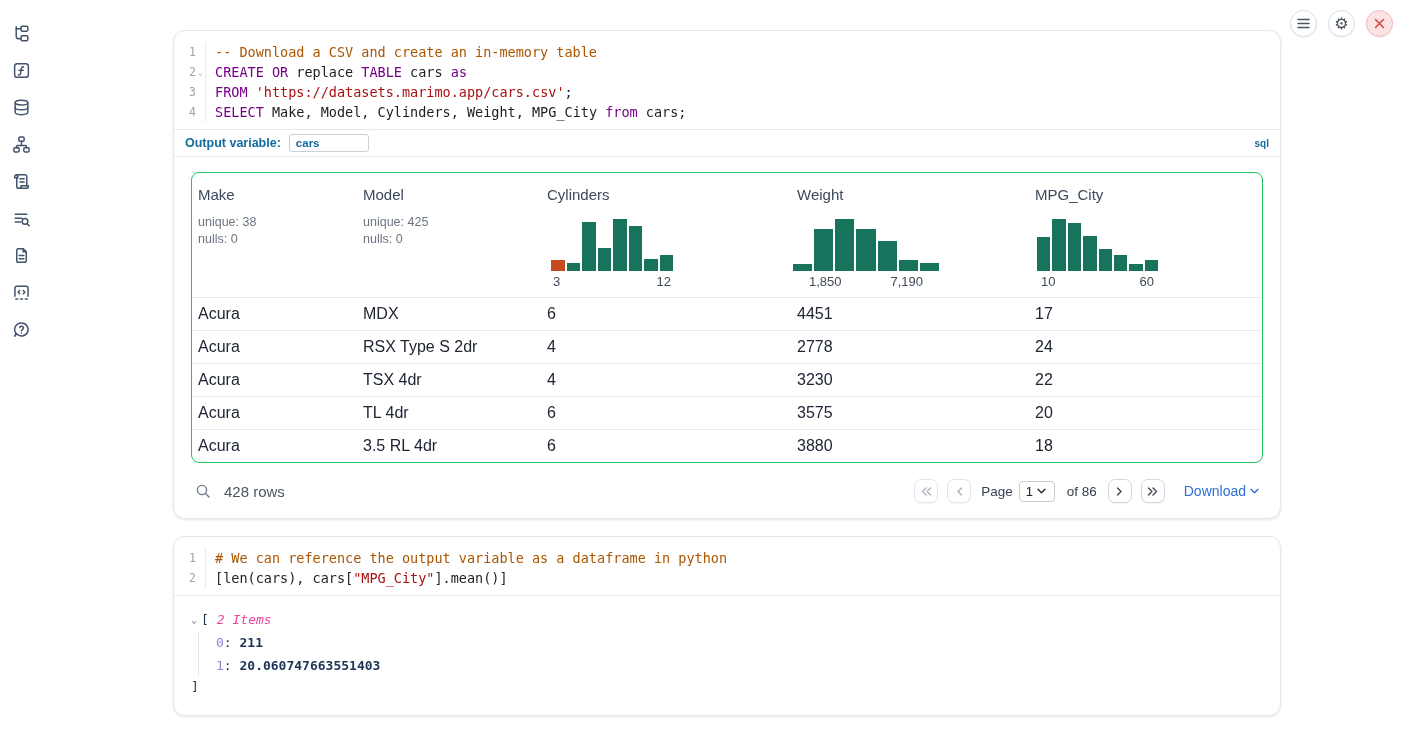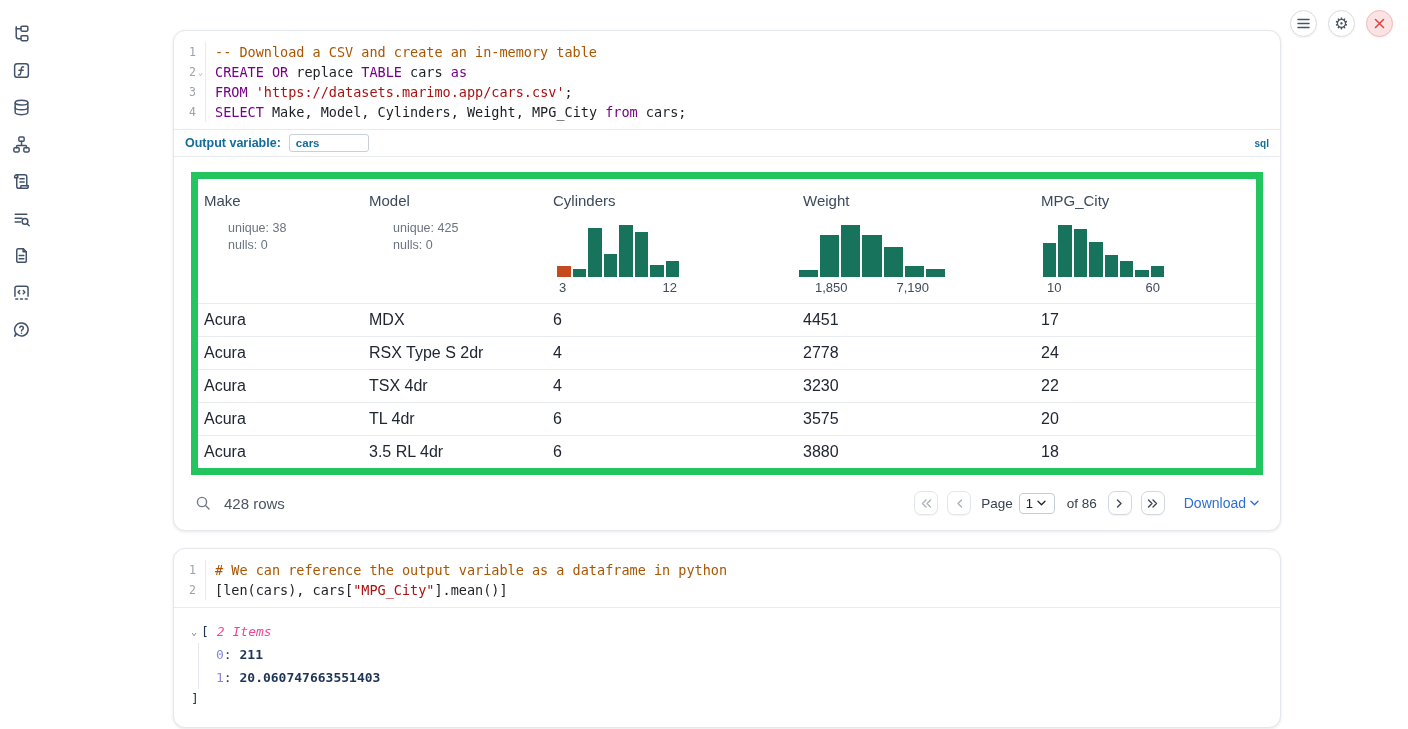--- a/index.html
+++ b/index.html
@@ -47,26 +47,26 @@
   .outvar-row { border-top:1px solid #e7eaee; display:flex; align-items:center;
                 padding:0 11px; height:27px; }
   .outvar-label { color:#136c9e; font-weight:bold; font-size:12.5px; }
   .outvar-input { margin-left:8px; width:80px; height:18px; border:1px solid #c9d0d8;
                   border-radius:3px; font-size:11.5px; font-weight:bold; color:#136c9e;
                   padding:0 6px; font-family:"Liberation Sans", sans-serif; outline:none; }
   .lang-badge { margin-left:auto; color:#136c9e; font-weight:bold; font-size:10px; }
 
   
   .output-area { border-top:1px solid #e7eaee; padding:15px 17px 7px; }
-  .dtable { border:7px solid #22c55e; border-radius:0; overflow:hidden; }
+  .dtable { border:1px solid #22c55e; border-radius:8px; overflow:hidden; }
   .thead, .trow { display:grid; grid-template-columns:165px 184px 250px 238px 1fr; }
   .thead { min-height:124px; }
   .thcell { padding:13px 6px 8px; display:flex; flex-direction:column; }
   .th-name { font-size:15px; color:#3d4a5c; }
-  .th-stats { margin-top:11px; font-size:12.5px; color:#6b7480; line-height:17px;margin-left:24px; }
+  .th-stats { margin-top:11px; font-size:12.5px; color:#6b7480; line-height:17px; }
   .hist { margin-top:auto; }
   .hist-bars { display:flex; align-items:flex-end; gap:2px; height:52px; }
   .hist-bar { flex:1; background:#17735c; }
   .hist-labels { display:flex; justify-content:space-between; font-size:13px;
                  color:#3f4a5a; margin-top:3px; }
   .hist-cyl { width:122px; margin-left:4px; }
   .hist-weight { width:146px; margin-left:-4px; }
   .hist-mpg { width:121px; margin-left:2px; }
   .hl-cyl { padding:0 2px; }
   .hl-weight { padding:0 16px; }

